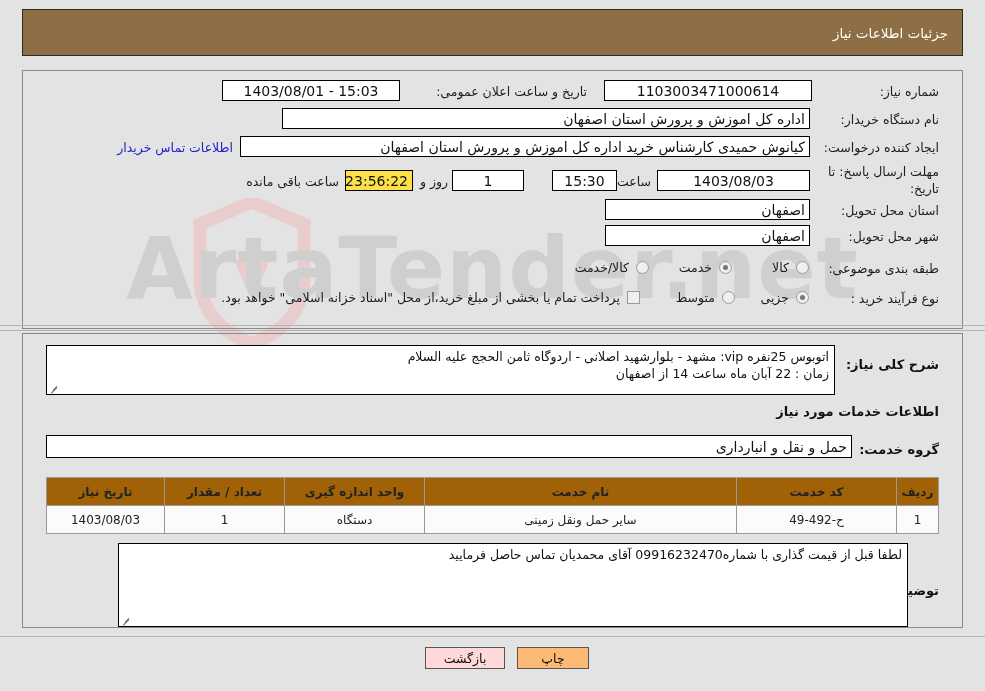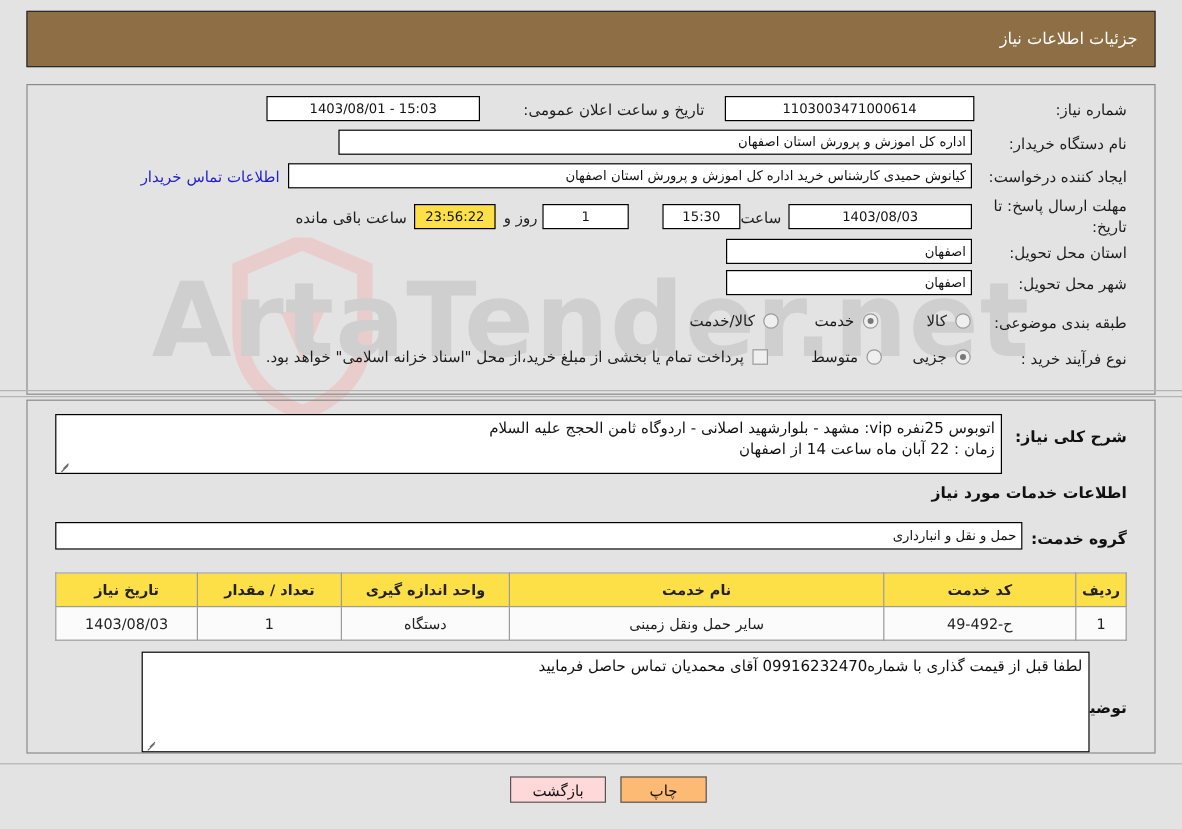--- a/index.html
+++ b/index.html
@@ -81,21 +81,21 @@
     color: #1d1d1d;
     white-space: nowrap;
     z-index: 3;
   }
   .lbl.link { color: #2222cc; }
 
   .fld {
     position: absolute;
     background: #ffffff;
     border: 1px solid #000000;
-    font-size: 11px;
+    font-size: 14px;
     color: #111;
     line-height: 18px;
     padding: 1px 4px 0 4px;
     white-space: nowrap;
     overflow: hidden;
     z-index: 3;
     text-align: right;
   }
   .fld.center { text-align: center; }
   .fld.beige { background: #fde047; }
@@ -165,21 +165,21 @@
   #svc-table {
     position: absolute;
     left: 46px; top: 477px;
     width: 893px;
     border-collapse: collapse;
     font-size: 12px;
     z-index: 3;
     background: #fff;
   }
   #svc-table th {
-    background: #fde047;
+    background: #a16207;
     border: 1px solid #9a9a9a;
     height: 28px;
     font-weight: bold;
     color: #222;
     text-align: center;
   }
   #svc-table td {
     background: #fbfbfb;
     border: 1px solid #9a9a9a;
     height: 28px;

